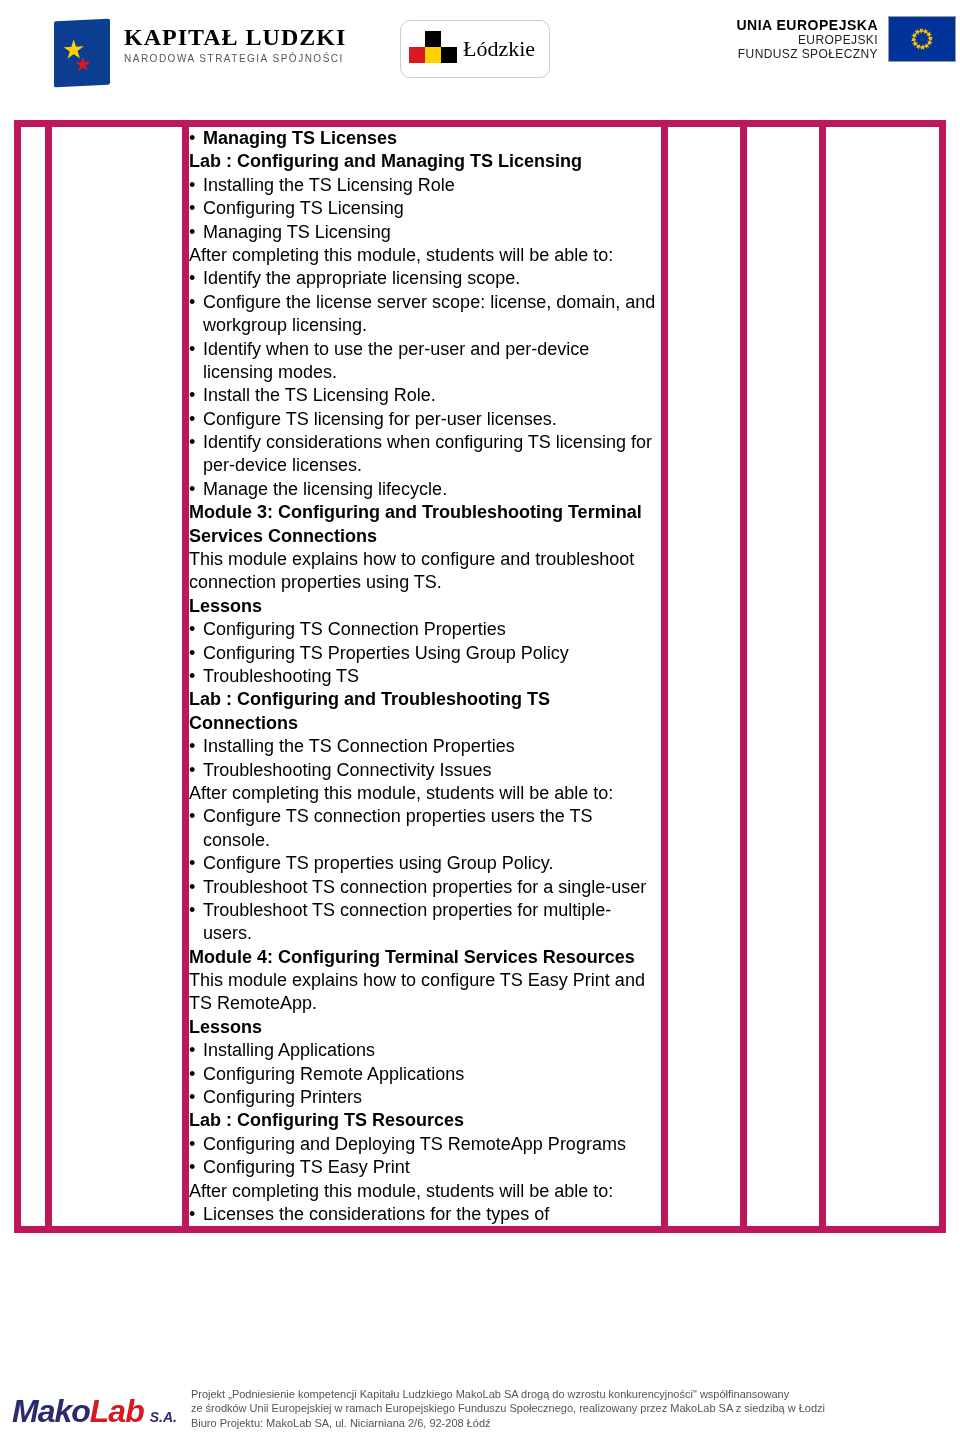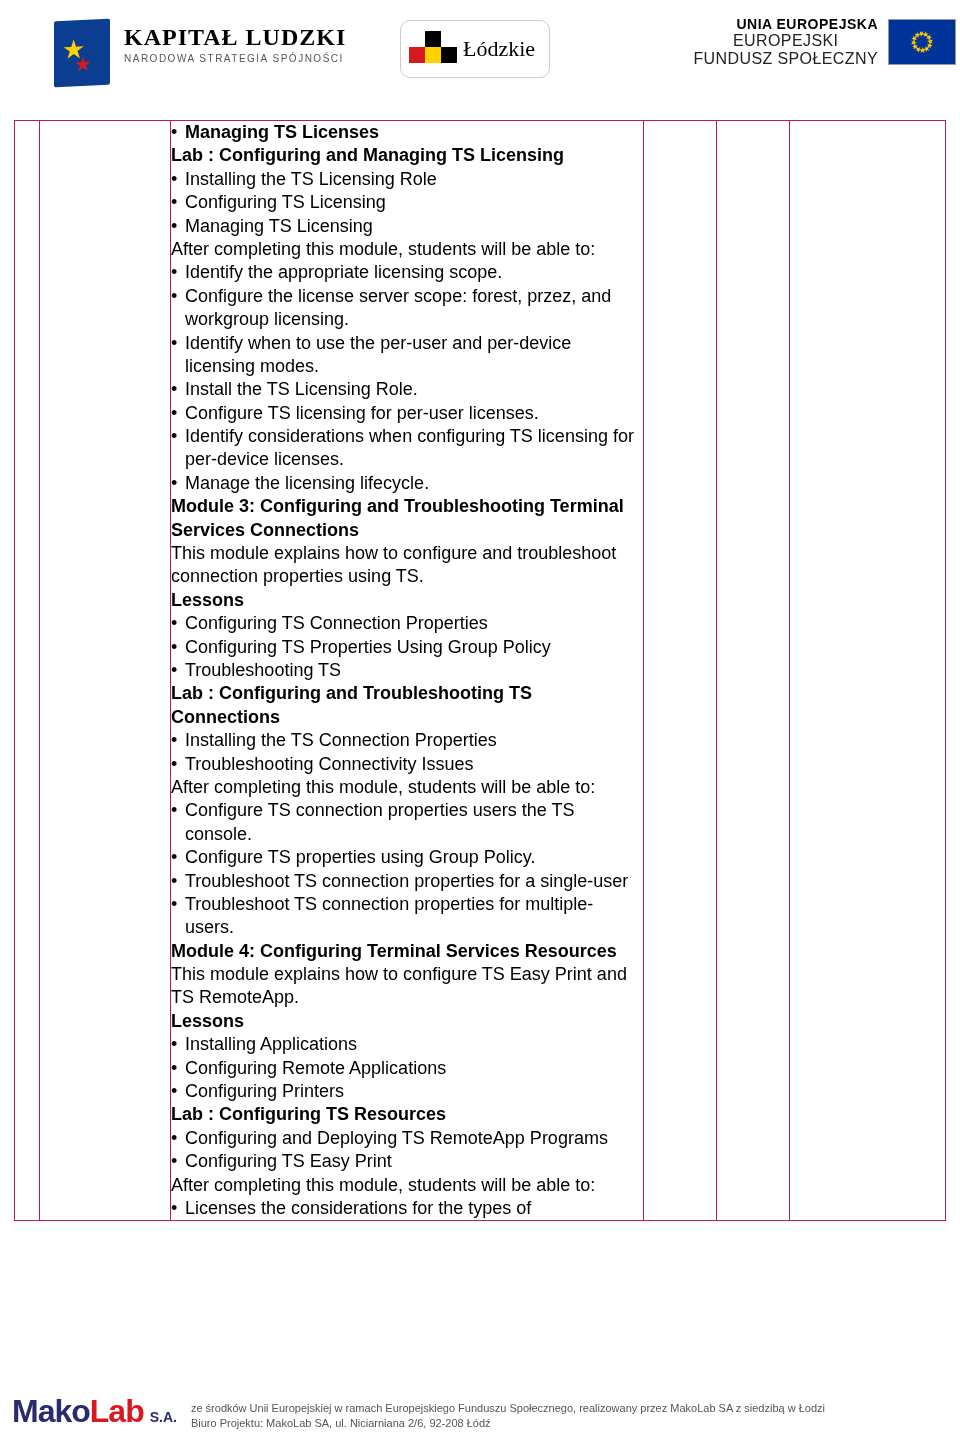--- a/index.html
+++ b/index.html
@@ -81,21 +81,21 @@
     top: 16px;
     right: 4px;
     display: flex;
     align-items: center;
   }
   .eu-text {
     text-align: right;
     margin-right: 10px;
   }
   .eu-text .l1 { font-size: 14px; font-weight: bold; letter-spacing: 0.5px; }
-  .eu-text .l2 { font-size: 16px; color: #222; letter-spacing: 0.4px; text-align: center; }
+  .eu-text .l2 { font-size: 12px; color: #222; letter-spacing: 0.4px; }
   .eu-flag {
     width: 66px; height: 44px; background: #003399; border: 1px solid #999;
     display: flex; align-items: center; justify-content: center;
     position: relative;
   }
   .eu-flag .ring { width: 30px; height: 30px; border-radius: 50%; position: relative; }
   .eu-flag .ring span {
     color: #ffcc00; position: absolute; font-size: 8px; left: 50%; top: 50%;
     transform-origin: 0 0;
   }
@@ -103,21 +103,21 @@
   
   .table-wrap {
     margin: 0 14px 0 14px;
   }
   table.outer {
     border-collapse: collapse;
     width: 100%;
     table-layout: fixed;
   }
   table.outer td {
-    border: 1px solid #be185d;
+    border: 7px solid #be185d;
     vertical-align: top;
     padding: 0;
     font-size: 18px;
   }
   td.c1 { width: 24px; }
   td.c2 { width: 130px; }
   td.c3 { width: 472px; padding: 8px 10px 8px 10px; }
   td.c4 { width: 72px; }
   td.c5 { width: 72px; }
   td.c6 { }
@@ -143,20 +143,21 @@
     display: flex;
     align-items: flex-end;
     padding: 6px 12px 8px 12px;
     box-sizing: border-box;
   }
   .makolab {
     display: flex;
     align-items: baseline;
     margin-right: 14px;
     white-space: nowrap;
+    font-style: italic;
   }
   .makolab .m {
     font-family: Arial, sans-serif;
     font-weight: bold;
     font-size: 32px;
     color: #2a2a6e;
     letter-spacing: -1px;
   }
   .makolab .m .lab { color: #d8191f; }
   .makolab .sa { font-size: 14px; color: #2a2a6e; margin-left: 6px; font-weight: bold; }
@@ -244,21 +245,21 @@
                   <span class="dot"></span>
                   <p>Managing TS Licensing</p>
                 </div>
             <p>After completing this module, students will be able to:</p>
             <div class="bullet">
                   <span class="dot"></span>
                   <p>Identify the appropriate licensing scope.</p>
                 </div>
             <div class="bullet">
                   <span class="dot"></span>
-                  <p>Configure the license server scope: forest, przez, and workgroup licensing.</p>
+                  <p>Configure the license server scope: license, domain, and workgroup licensing.</p>
                 </div>
             <div class="bullet">
                   <span class="dot"></span>
                   <p>Identify when to use the per-user and per-device licensing modes.</p>
                 </div>
             <div class="bullet">
                   <span class="dot"></span>
                   <p>Install the TS Licensing Role.</p>
                 </div>
             <div class="bullet">
@@ -352,18 +353,19 @@
     </tbody>
       </table>
   </div>
 
   <div class="footer">
     <div class="makolab">
       <span class="m">Mako<span class="lab">Lab</span></span>
       <span class="sa">S.A.</span>
     </div>
     <div class="footer-text">
+      <div>Projekt „Podniesienie kompetencji Kapitału Ludzkiego MakoLab SA drogą do wzrostu konkurencyjności" współfinansowany</div>
       <div>ze środków Unii Europejskiej w ramach Europejskiego Funduszu Społecznego, realizowany przez MakoLab SA z siedzibą w Łodzi</div>
       <div>Biuro Projektu: MakoLab SA, ul. Niciarniana 2/6, 92-208 Łódź</div>
     </div>
   </div>
 
 </div>
 
 </body></html>

